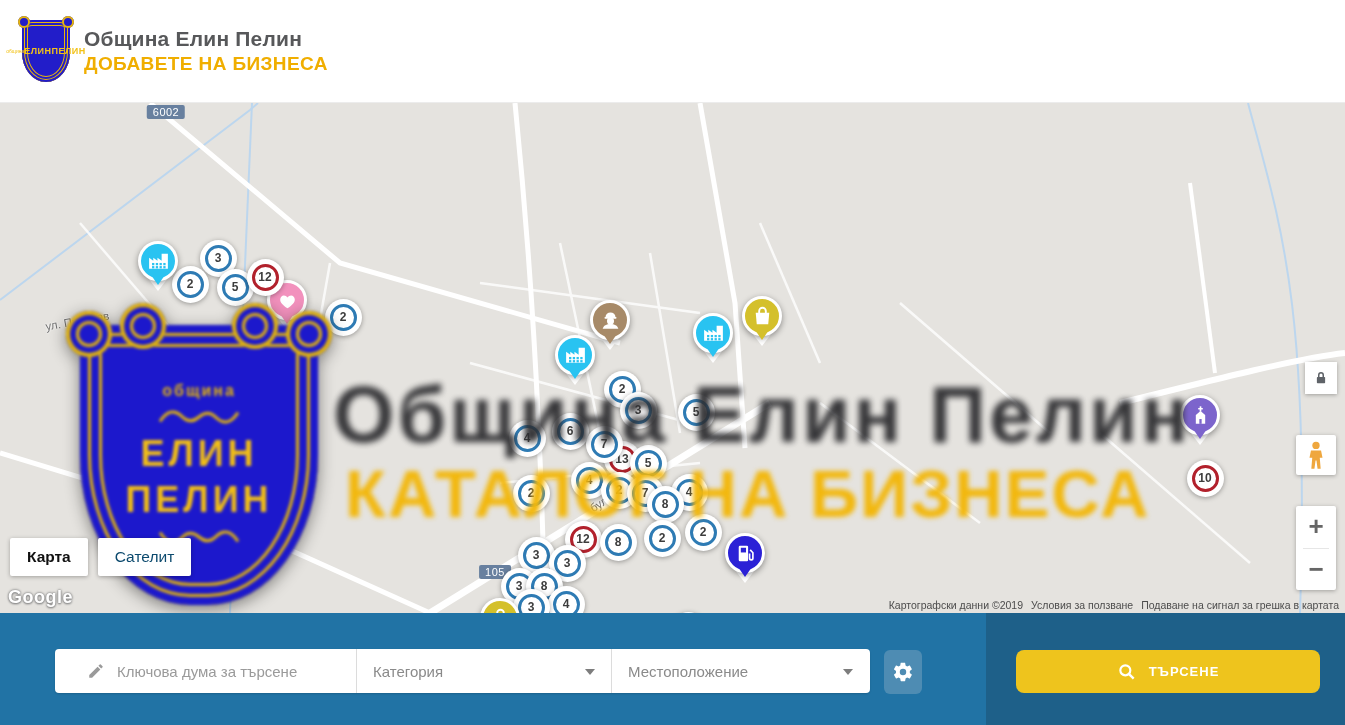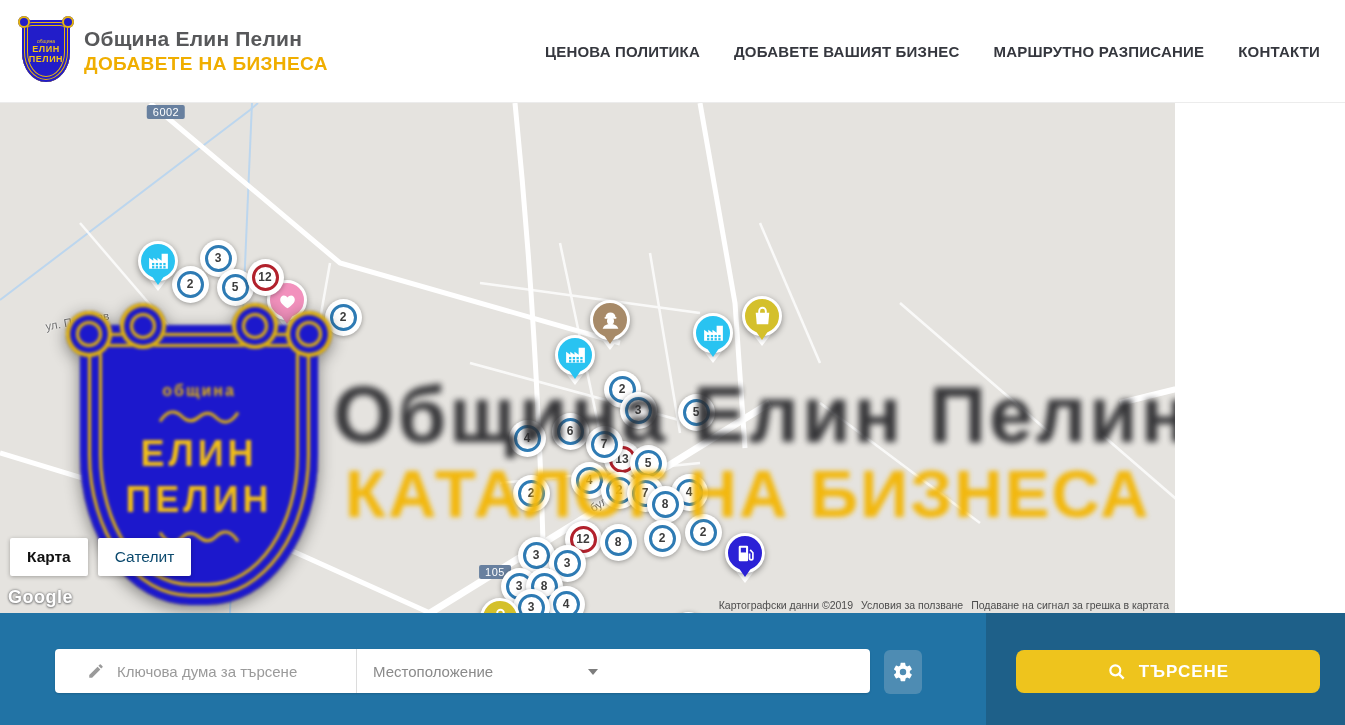--- a/index.html
+++ b/index.html
@@ -6,35 +6,35 @@
   body { font-family:"Liberation Sans", sans-serif; background:#fff; }
   .page { position:relative; width:1345px; height:725px; overflow:hidden; background:#fff; }
 
   
   .header { position:absolute; left:0; top:0; width:1345px; height:103px; background:#fff;
             border-bottom:1px solid #ececec; z-index:30; }
   .brand { position:absolute; left:22px; top:20px; display:flex; align-items:center; }
   .mini-emblem { position:relative; width:48px; height:62px; background:#221dc9;
       border-radius:10px 10px 24px 24px / 8px 8px 30px 30px;
       box-shadow: inset 0 0 0 2px #221dc9, inset 0 0 0 3px #e5b50f, inset 0 0 0 5px #221dc9, inset 0 0 0 6px #e5b50f;
-      display:flex; flex-direction:column; align-items:center; justify-content:center; }
+      display:flex; flex-direction:row; align-items:center; justify-content:center; }
   .mini-emblem::before, .mini-emblem::after { content:''; position:absolute; top:-4px; width:12px; height:12px;
       border-radius:50%; background:#221dc9; box-shadow: inset 0 0 0 2px #e5b50f; }
   .mini-emblem::before { left:-4px; } .mini-emblem::after { right:-4px; }
   .mini-emblem .t1 { font-size:5px; color:#f2c218; }
   .mini-emblem .t2 { font-size:9px; font-weight:bold; color:#f2c218; line-height:10px; letter-spacing:.5px;}
   .brand-text { margin-left:14px; }
   .brand-title { font-size:21px; font-weight:bold; color:#57585a; letter-spacing:.2px; }
   .brand-sub   { font-size:19px; font-weight:bold; color:#f0ae00; letter-spacing:.4px; margin-top:2px; }
   .nav { position:absolute; right:25px; top:0; height:103px; display:flex; align-items:center; gap:34px; }
   .nav-link { font-size:15px; font-weight:bold; color:#35373e; letter-spacing:.2px; cursor:pointer;
               text-transform:uppercase; }
 
   
-  .map { position:absolute; left:0; top:103px; width:1175px; height:510px; background:#e5e3df; overflow:hidden; }
+  .map { position:absolute; left:0; top:103px; width:1345px; height:510px; background:#e5e3df; overflow:hidden; }
   .roads { position:absolute; left:0; top:0; z-index:1; }
   .labels-layer { position:absolute; inset:0; z-index:2; }
   .chip { position:absolute; transform:translate(-50%,-50%); background:#68809f; color:#fff;
           font-size:11px; padding:1px 6px; border-radius:2px; letter-spacing:.5px; }
   .street { position:absolute; color:#6f6f6f; font-size:11.5px; white-space:nowrap;
             text-shadow:0 0 2px #fff, 0 0 2px #fff; }
   .markers-layer { position:absolute; inset:0; z-index:3; }
 
   .cluster { position:absolute; width:37px; height:37px; background:#fff; border-radius:50%;
              box-shadow:0 1px 5px rgba(0,0,0,.35); display:flex; align-items:center; justify-content:center;
@@ -105,21 +105,21 @@
   .f-category { width:255px; border-right:1px solid #dcdcdc; }
   .f-location { width:257px; }
   .f-select .ph { font-size:15px; color:#8a8a8a; }
   .f-select .chev { position:absolute; right:16px; top:50%; margin-top:-2px; width:0; height:0;
             border-left:5px solid transparent; border-right:5px solid transparent; border-top:6px solid #7d7d7d; }
   .gear-btn { position:absolute; left:884px; top:636px; width:38px; height:44px; background:#4e8cb3;
             border-radius:6px; display:flex; align-items:center; justify-content:center; cursor:pointer; }
   .search-btn { position:absolute; left:1016px; top:637px; width:304px; height:43px; background:#eec41d;
             border:none; border-radius:8px; display:flex; align-items:center; justify-content:center; gap:12px;
             cursor:pointer; }
-  .search-btn span { color:#fff; font-size:17px; font-weight:bold; letter-spacing:1px; }
+  .search-btn span { color:#fff; font-size:13px; font-weight:bold; letter-spacing:1px; }
   .gear-btn, .search-btn { top:auto; } 
   .searchbar .gear-btn { position:absolute; left:884px; top:37px; }
   .searchbar .search-btn { position:absolute; left:1016px; top:37px; }
 </style>
 </head>
 <body>
 
 <div class="page">
 
   <div class="header">
@@ -127,26 +127,20 @@
       <div class="mini-emblem">
         <div class="t1">община</div>
         <div class="t2">ЕЛИН</div>
         <div class="t2">ПЕЛИН</div>
       </div>
       <div class="brand-text">
         <div class="brand-title">Община Елин Пелин</div>
         <div class="brand-sub">ДОБАВЕТЕ НА БИЗНЕСА</div>
       </div>
     </div>
-    <nav class="nav">
-        <a class="nav-link">ЦЕНОВА ПОЛИТИКА</a>
-        <a class="nav-link">ДОБАВЕТЕ ВАШИЯТ БИЗНЕС</a>
-        <a class="nav-link">МАРШРУТНО РАЗПИСАНИЕ</a>
-        <a class="nav-link">КОНТАКТИ</a>
-      </nav>
   </div>
 
   <div class="map">
     <svg class="roads" width="1345" height="510" viewBox="0 0 1345 510">
       <path d="M0 197 L250 7 L258 0" stroke="#bcd6ee" stroke-width="2" fill="none"></path>
       <path d="M252 0 L230 510" stroke="#bcd6ee" stroke-width="2" fill="none"></path>
       <path d="M1248 0 C1280 120 1310 200 1300 510" stroke="#bcd6ee" stroke-width="2" fill="none"></path>
       <path d="M150 0 L340 160 L620 240" stroke="#ffffff" stroke-width="5" fill="none"></path>
       <path d="M515 0 C530 150 540 300 545 510" stroke="#ffffff" stroke-width="5" fill="none"></path>
       <path d="M770 300 L430 510" stroke="#ffffff" stroke-width="7" fill="none"></path>
@@ -409,20 +403,24 @@
 
   <div class="searchbar">
     <div class="dark"></div>
     <div class="fields">
       <div class="field f-keyword">
         <svg width="18" height="18" viewBox="0 0 24 24">
           <path fill="#9a9a9a" d="M3 17.2V21h3.8L17.8 9.9l-3.7-3.7L3 17.2zM20.7 7a1 1 0 0 0 0-1.4l-2.3-2.3a1 1 0 0 0-1.4 0l-1.8 1.8 3.7 3.7L20.7 7z"></path>
         </svg>
         <input type="text" placeholder="Ключова дума за търсене" style="">
       </div>
+      <div class="field f-select f-category">
+        <span class="ph">Категория</span>
+        <span class="chev"></span>
+      </div>
       <div class="field f-select f-location">
         <span class="ph">Местоположение</span>
         <span class="chev"></span>
       </div>
     </div>
     <div class="gear-btn">
       <svg width="22" height="22" viewBox="0 0 24 24">
         <path fill="#fff" d="M19.4 13c0-.3.1-.6.1-1s0-.7-.1-1l2.1-1.6c.2-.2.3-.5.1-.7l-2-3.5c-.1-.2-.4-.3-.6-.2l-2.5 1c-.5-.4-1.1-.7-1.7-1l-.4-2.6c0-.3-.3-.4-.5-.4h-4c-.2 0-.5.1-.5.4L9 4.9c-.6.3-1.2.6-1.7 1l-2.5-1c-.2-.1-.5 0-.6.2l-2 3.5c-.1.2-.1.5.1.7L4.4 11c0 .3-.1.6-.1 1s0 .7.1 1l-2.1 1.6c-.2.2-.3.5-.1.7l2 3.5c.1.2.4.3.6.2l2.5-1c.5.4 1.1.7 1.7 1l.4 2.6c0 .3.3.4.5.4h4c.2 0 .5-.1.5-.4l.4-2.6c.6-.3 1.2-.6 1.7-1l2.5 1c.2.1.5 0 .6-.2l2-3.5c.1-.2.1-.5-.1-.7L19.4 13zM12 15.5a3.5 3.5 0 1 1 0-7 3.5 3.5 0 0 1 0 7z"></path>
       </svg>
     </div>

